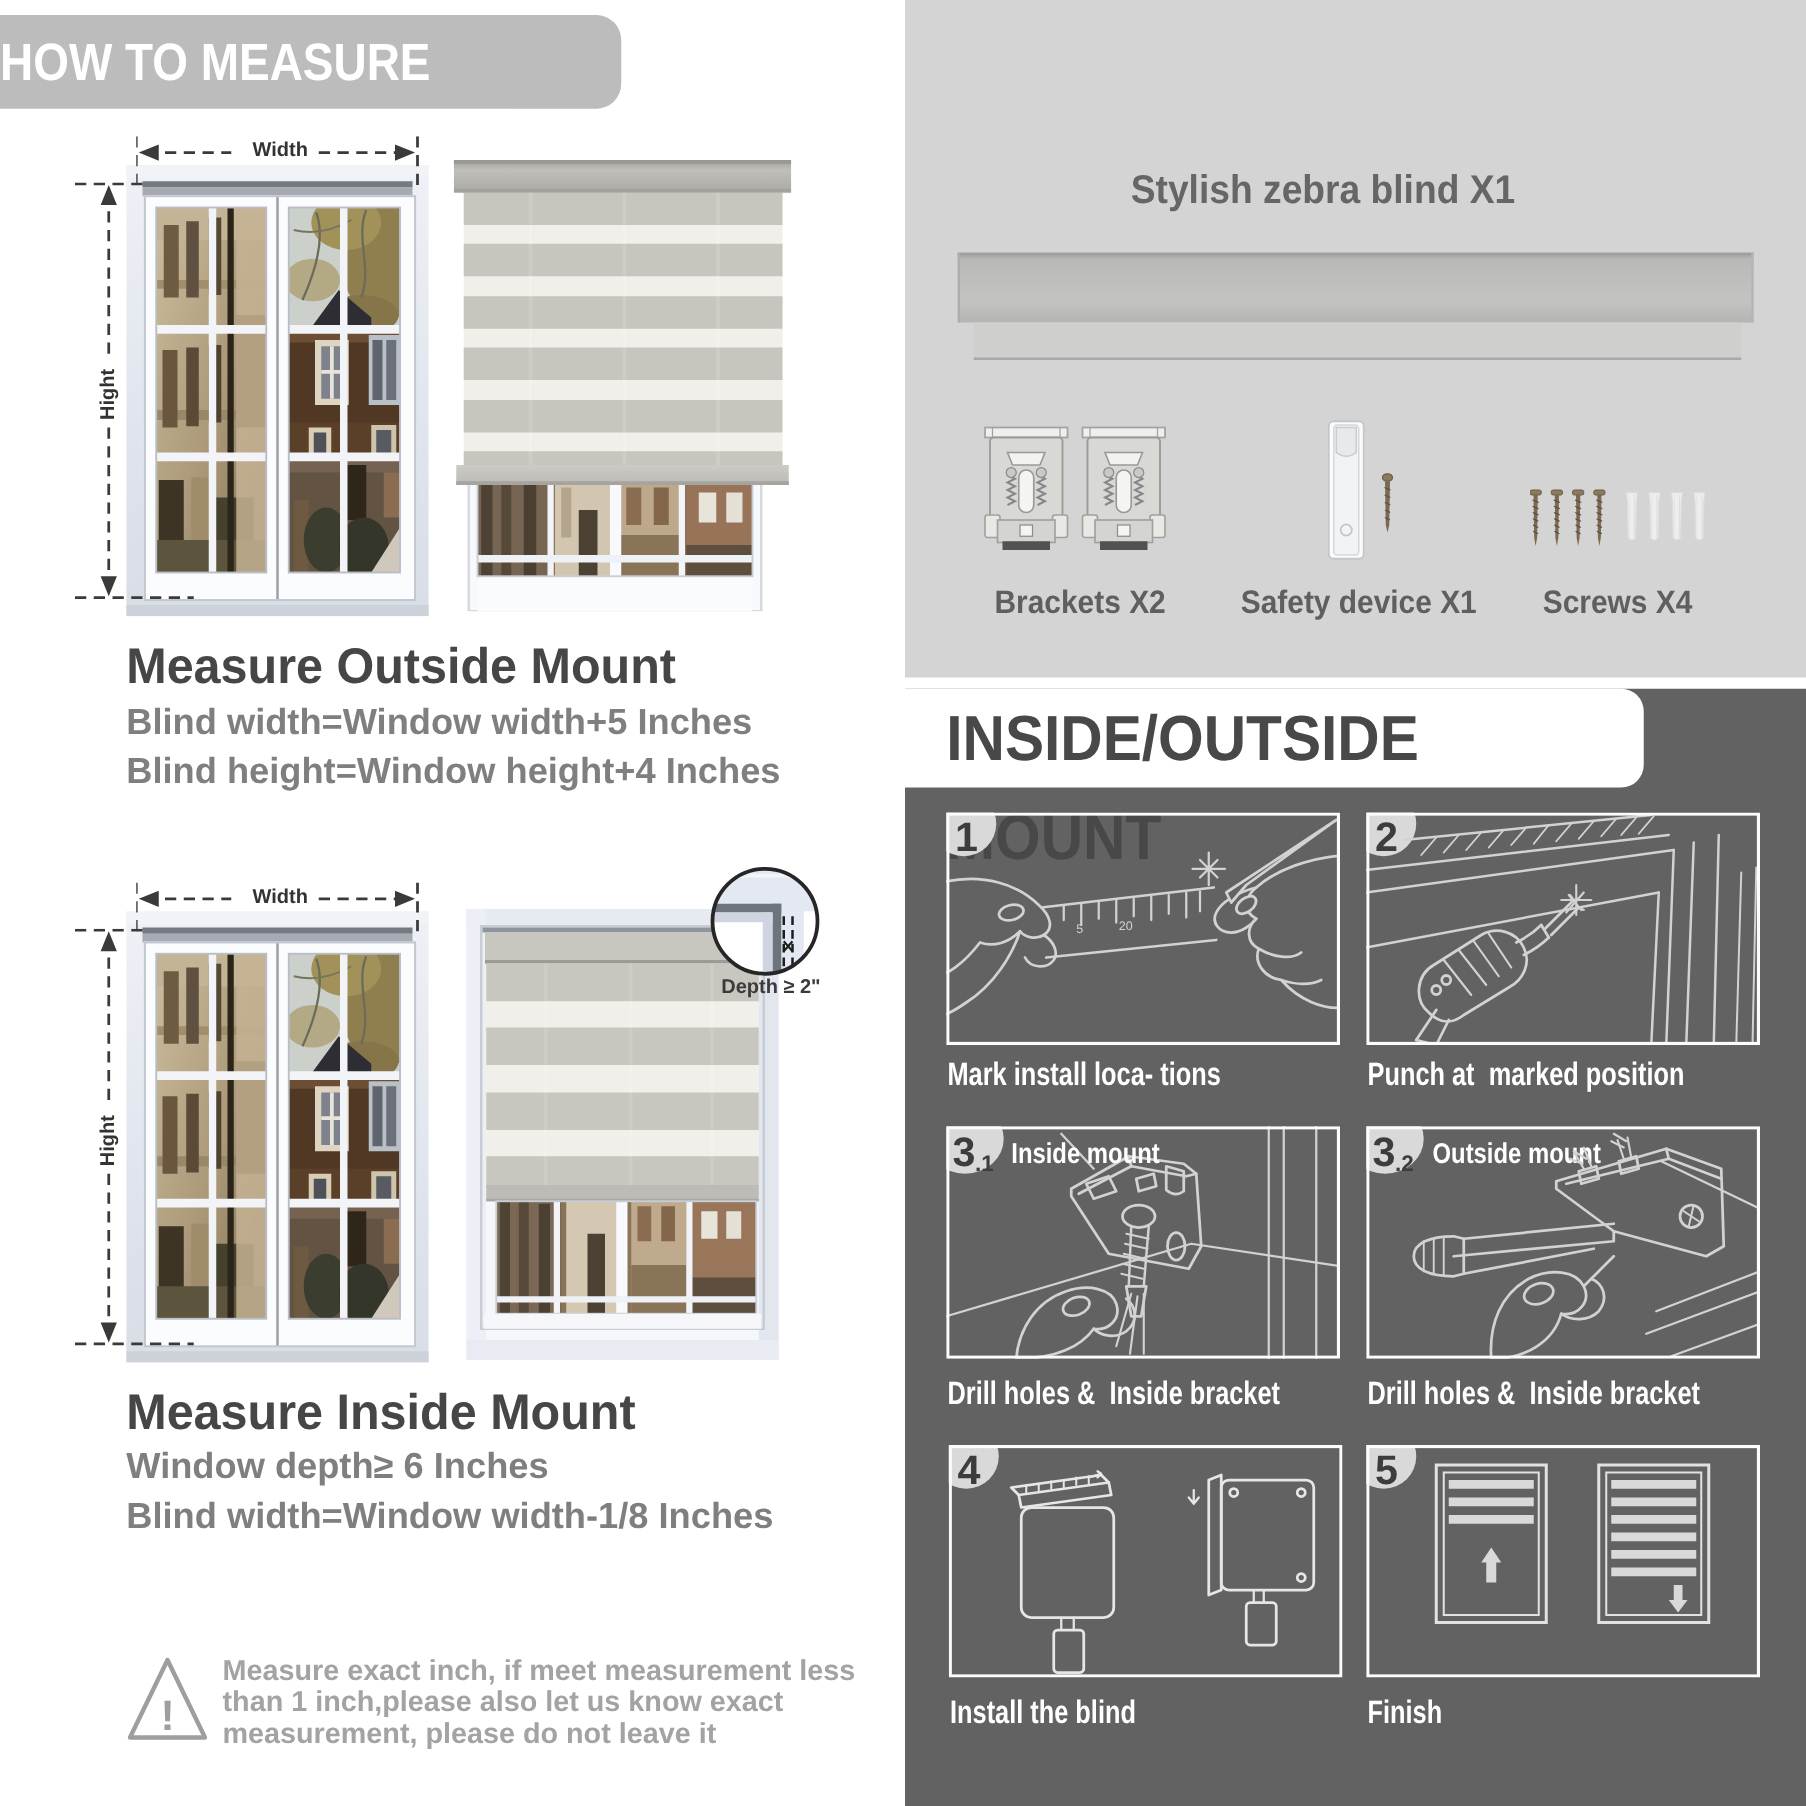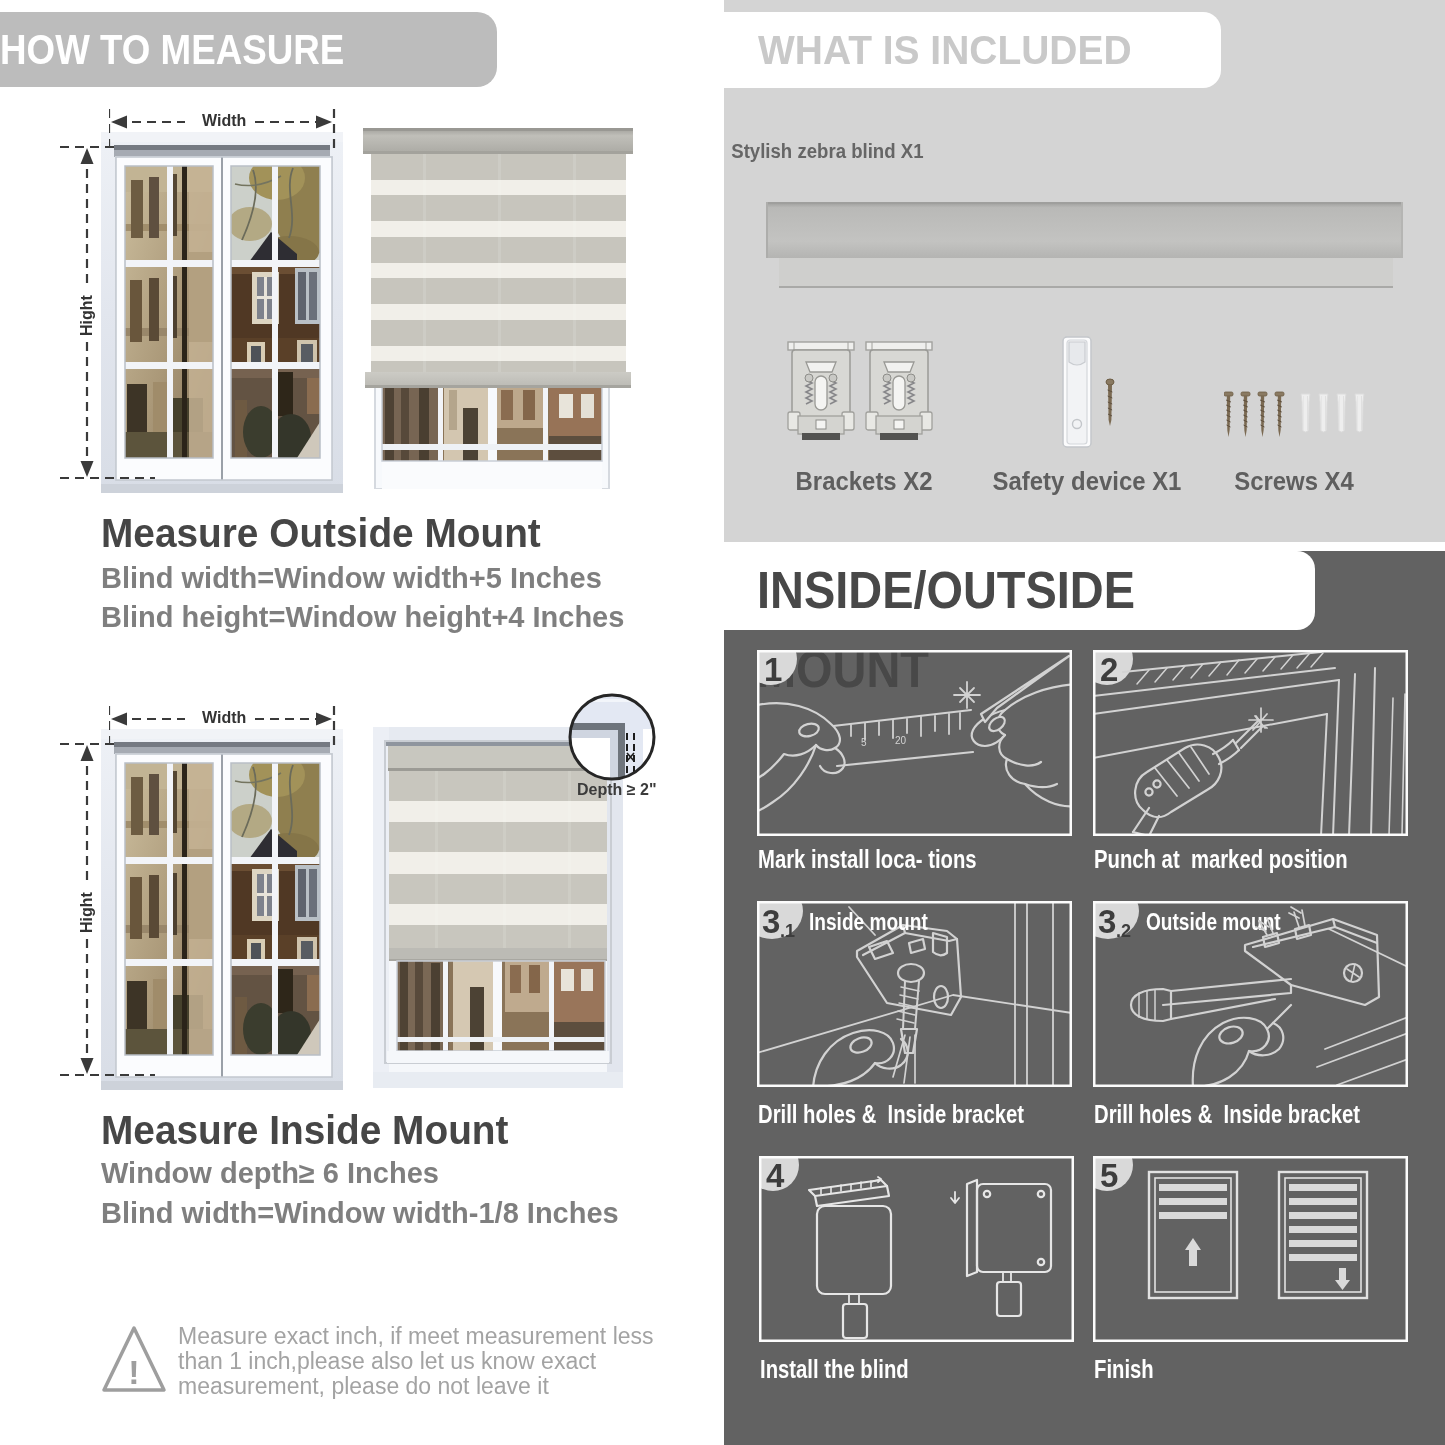--- a/index.html
+++ b/index.html
@@ -1,21 +1,21 @@
 <!DOCTYPE html>
 <html><head>
 <meta charset="utf-8">
 <style>
   html,body{margin:0;padding:0}
   #page{position:relative;width:1445px;height:1445px;background:#fff;overflow:hidden;font-family:"Liberation Sans",sans-serif}
   .abs{position:absolute}
   .hdr1{position:absolute;left:0;top:12px;width:497px;height:75px;background:#bcbcbc;border-radius:0 20px 20px 0;color:#fff;font-weight:bold;font-size:42px;line-height:75px;box-sizing:border-box}
   .h2{position:absolute;color:#464646;font-weight:bold;font-size:40px;line-height:40px;white-space:nowrap;transform:scaleX(0.97);transform-origin:0 0}
   .f1{position:absolute;color:#7f7f7f;font-weight:bold;font-size:29px;line-height:29px;white-space:nowrap}
-  .warntxt{position:absolute;color:#a3a3a3;font-size:23px;line-height:25px;font-weight:normal}
+  .warntxt{position:absolute;color:#a3a3a3;font-size:23px;line-height:25px;font-weight:bold}
   .lbl{position:absolute;color:#5f5f5f;font-weight:bold;font-size:26px;line-height:26px;white-space:nowrap;text-align:center;transform:scaleX(0.92)}
   .cap{position:absolute;color:#fff;font-weight:bold;font-size:26px;line-height:26px;white-space:nowrap;transform:scaleX(0.78);transform-origin:0 0}
   .ltpanel{position:absolute;left:724px;top:0;width:721px;height:542px;background:#d4d4d4}
   .dkpanel{position:absolute;left:724px;top:551px;width:721px;height:894px;background:#626262}
   .wbox1{position:absolute;left:0;top:12px;width:497px;height:76px;background:#fff;border-radius:0 18px 18px 0;color:#c9c9c9;font-weight:bold;font-size:41px;line-height:76px;padding-left:34px;box-sizing:border-box}
   .wbox2{position:absolute;left:0;top:0;width:591px;height:79px;background:#fff;border-radius:0 18px 18px 0;color:#484848;font-weight:bold;font-size:51px;line-height:79px;padding-left:33px;box-sizing:border-box}
   .wh{position:absolute;color:#333;font-weight:bold;font-size:16px;line-height:16px}
 </style>
 </head>
 <body>
@@ -341,22 +341,21 @@
 <div class="f1" style="left:101px;top:1159px">Window depth≥ 6 Inches</div>
 <div class="f1" style="left:101px;top:1199px">Blind width=Window width-1/8 Inches</div>
 
 <svg class="abs" style="left:98px;top:1322px" width="72" height="76" viewBox="0 0 72 76">
   <path d="M36,6 L66,68 L6,68 Z" fill="none" stroke="#9e9e9e" stroke-width="3.5" stroke-linejoin="round"></path>
   <text x="36" y="62" text-anchor="middle" font-family="Liberation Sans,sans-serif" font-size="34" font-weight="bold" fill="#9e9e9e">!</text>
 </svg>
 <div class="warntxt" style="left:178px;top:1324px;white-space:nowrap">Measure exact inch, if meet measurement less<br>than 1 inch,please also let us know exact<br>measurement, please do not leave it</div>
 
 <div class="ltpanel">
-  <div class="wbox1"><span style="display:inline-block;transform:scaleX(0.95);transform-origin:0 50%">WHAT IS INCLUDED</span></div>
-  <div class="abs" style="left:0;width:668px;top:136px;color:#666;font-weight:bold;font-size:20px;line-height:31px"><span style="display:inline-block;transform:scaleX(0.93)">Stylish zebra blind X1</span></div>
+  <div class="abs" style="left:0;width:668px;top:136px;text-align:center;color:#666;font-weight:bold;font-size:32px;line-height:31px"><span style="display:inline-block;transform:scaleX(0.93)">Stylish zebra blind X1</span></div>
 
   <svg class="abs" style="left:42px;top:202px" width="637" height="86" viewBox="0 0 637 86">
     <rect x="0" y="0" width="637" height="56" fill="url(#gHr)"></rect>
     <rect x="0" y="0" width="637" height="2" fill="#9f9f9d"></rect>
     <rect x="0" y="0" width="2" height="56" fill="#adadab"></rect>
     <rect x="635" y="0" width="2" height="56" fill="#b5b5b3"></rect>
     <rect x="13" y="56" width="614" height="30" fill="#cfcfcd"></rect>
     <rect x="13" y="84" width="614" height="2" fill="#a9a9a7"></rect>
   </svg>
 

